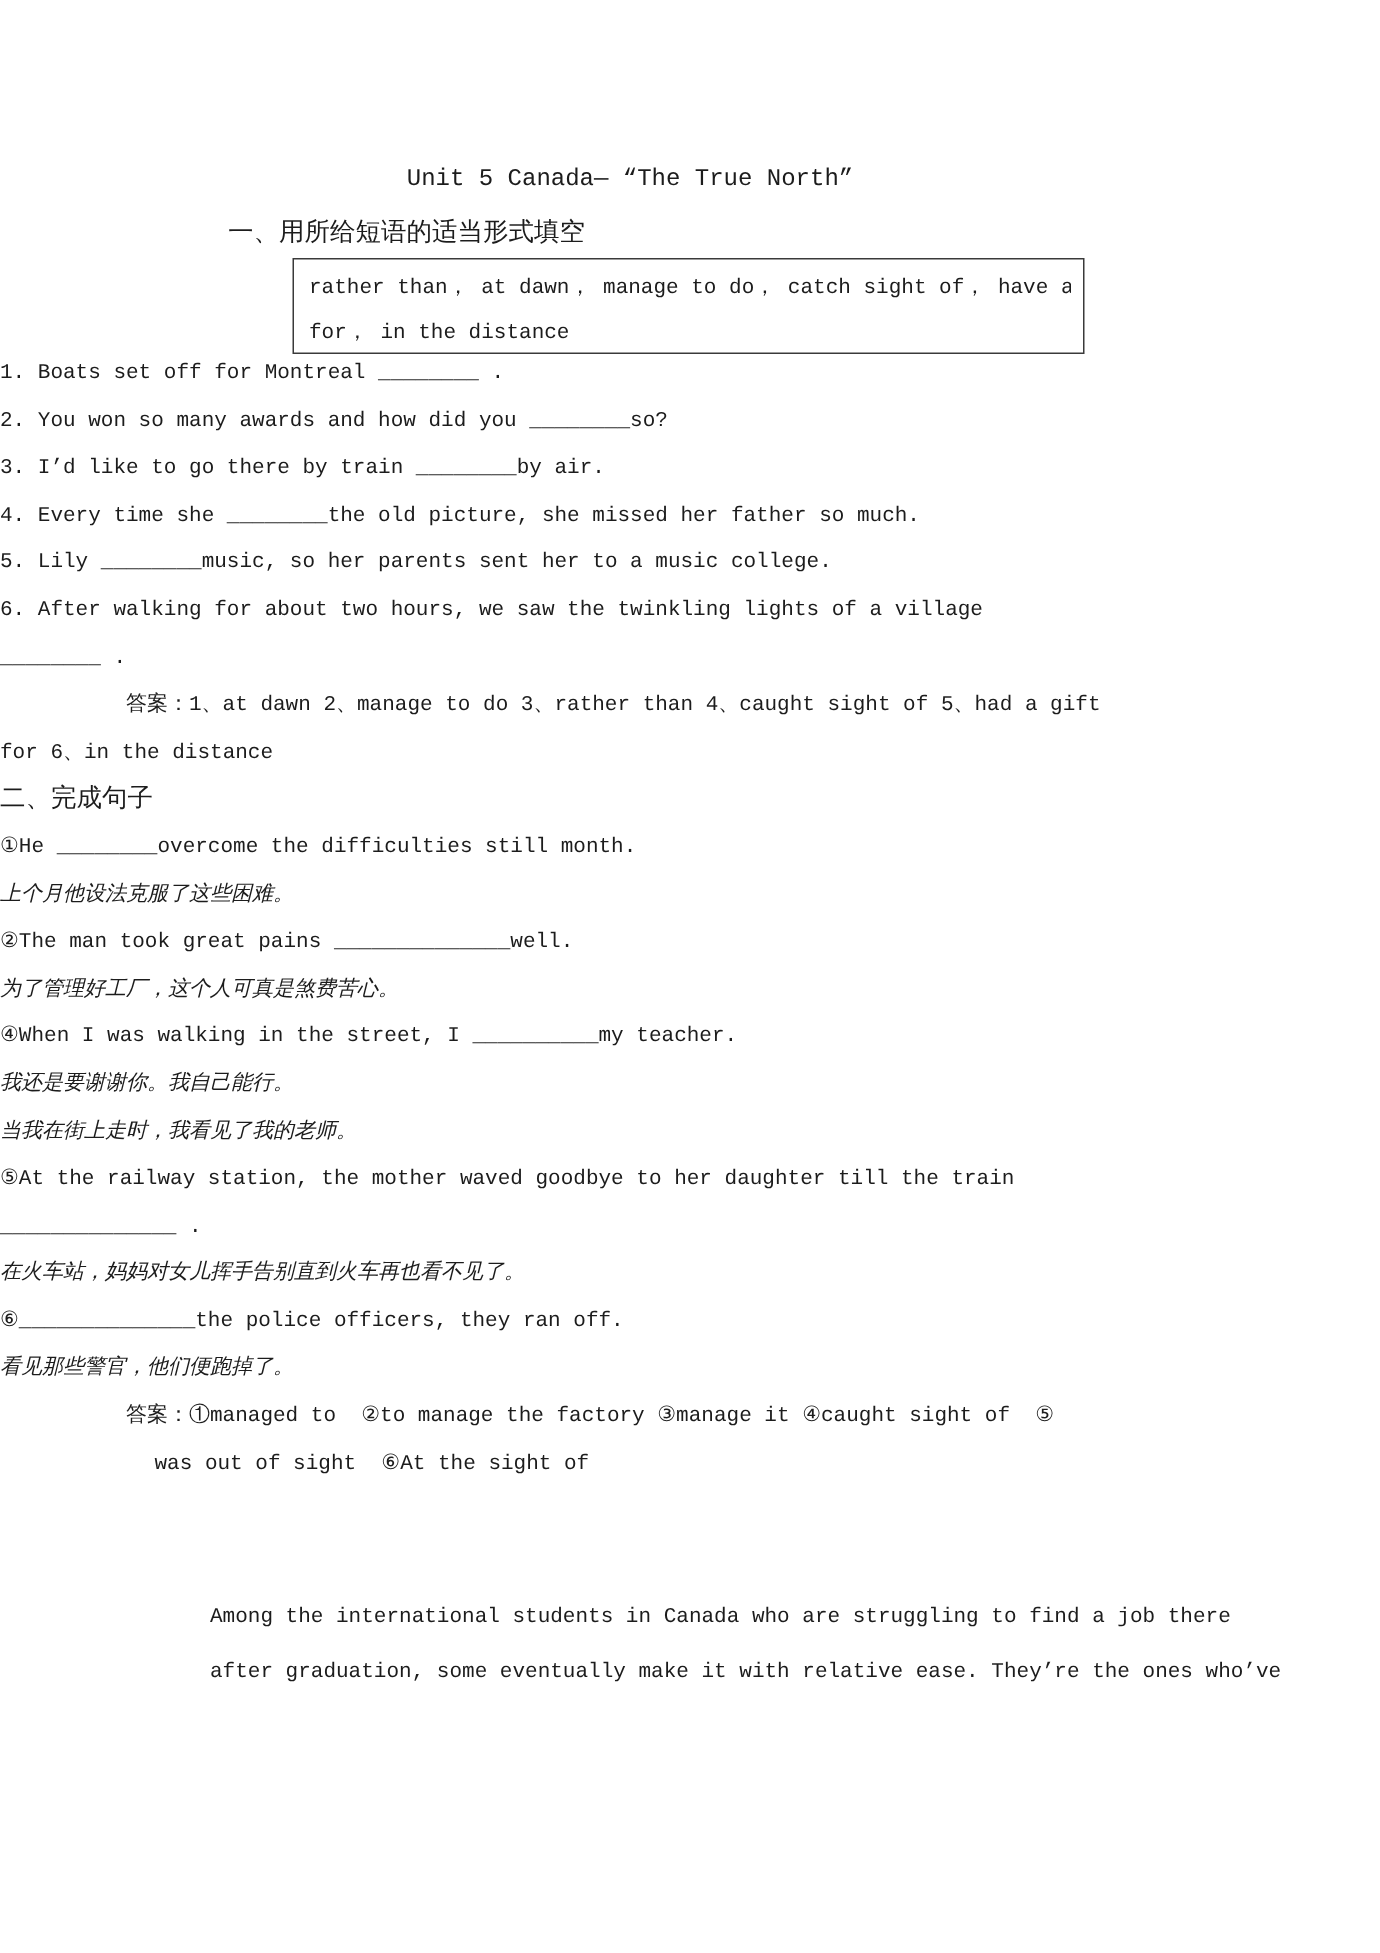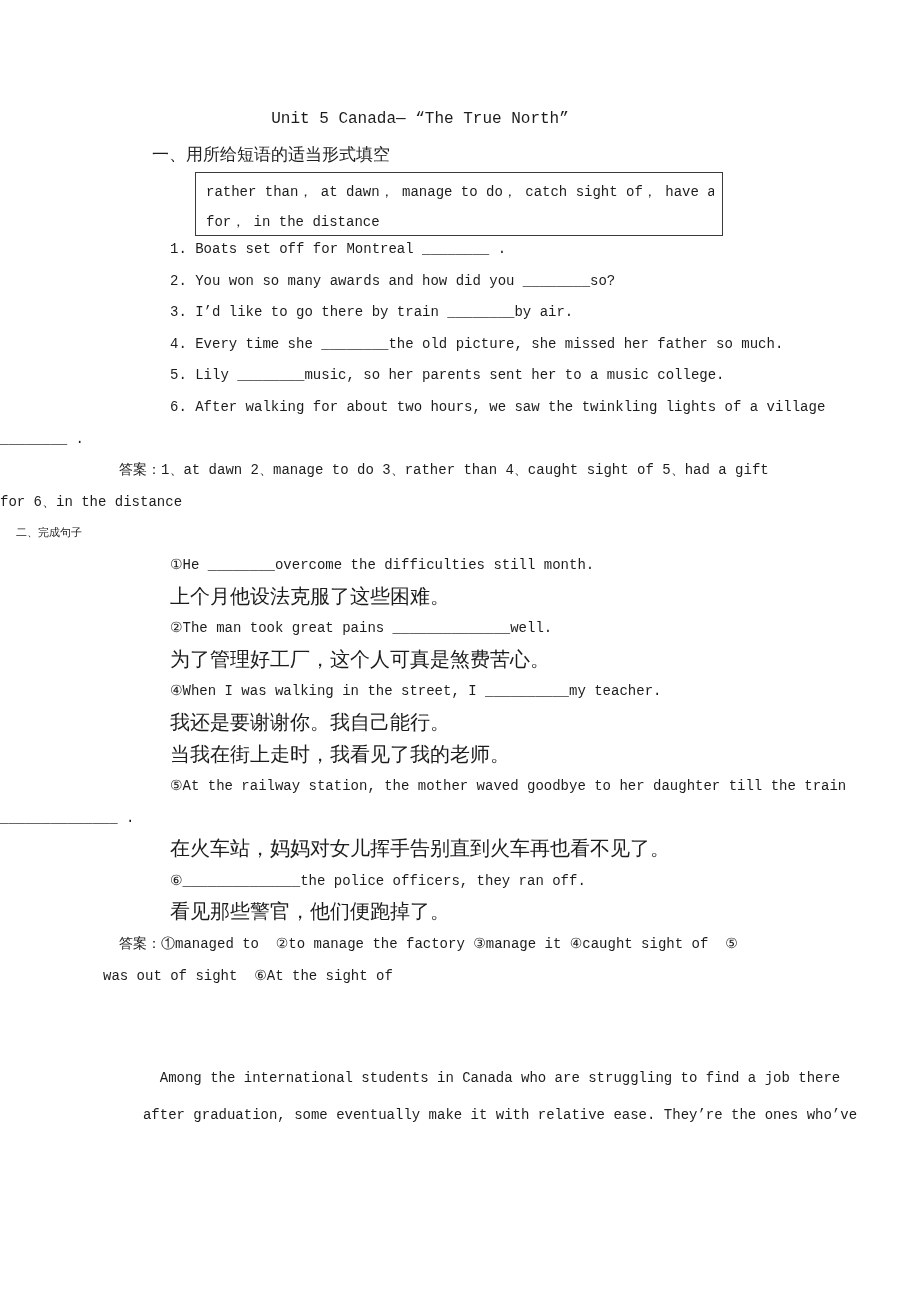--- a/index.html
+++ b/index.html
@@ -17,27 +17,27 @@
   .s1-heading{
     position:absolute;top:143px;left:152px;font-size:17px;white-space:pre;
   }
   .word-bank{
     position:absolute;top:172px;left:195px;width:528px;height:64px;
     border:1px solid #3a3a3a;box-sizing:border-box;overflow:hidden;
     padding:4px 8px 0 10px;
   }
   .word-bank .wb-line{white-space:pre;font-size:14px;line-height:30px;overflow:hidden;}
   .lines-block{position:absolute;top:234px;left:0;width:920px;}
-  .ind-item{padding-left:170px;}
+  .ind-item{}
   .ind-margin{}
-  .ind-ans{padding-left:119px;}
+  .ind-ans{padding-left:84px;}
   .ind-ans2{padding-left:103px;}
-  .cn{font-size:20px;}
-  .heading-cn{font-size:11px;margin-left:16px;}
-  .paragraph{position:absolute;top:1060px;left:140px;width:720px;text-align:center;}
+  .cn{font-size:14px;font-style:italic;}
+  .heading-cn{font-size:17px;}
+  .paragraph{position:absolute;top:1060px;left:140px;width:720px;}
   .paragraph .line{line-height:36.5px;}
 </style>
 </head>
 <body>
 
 <div class="page">
 
   <div class="title">Unit 5 Canada— “The True North”</div>
 
   <div class="s1-heading">一、用所给短语的适当形式填空</div>

